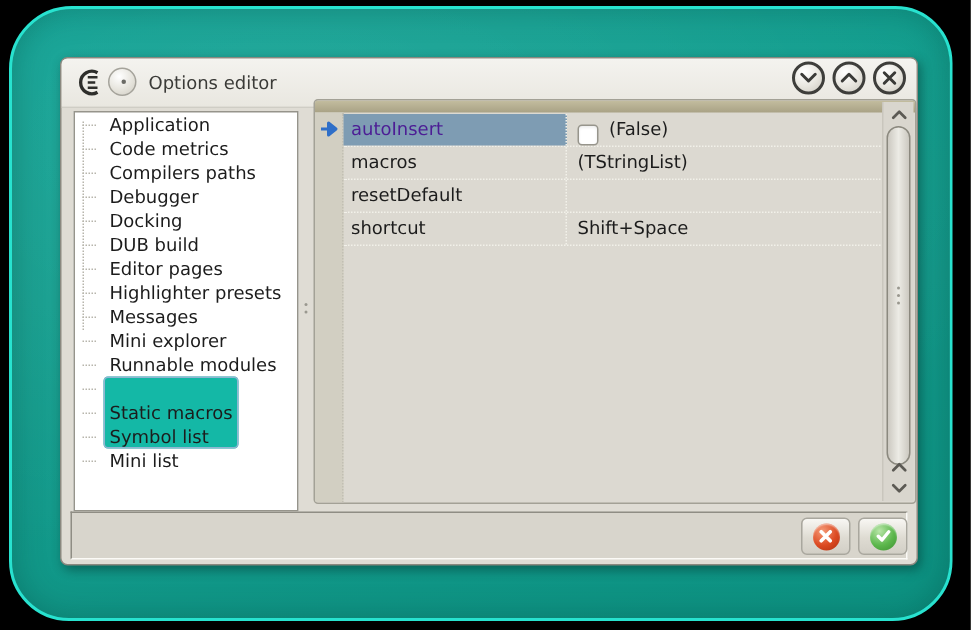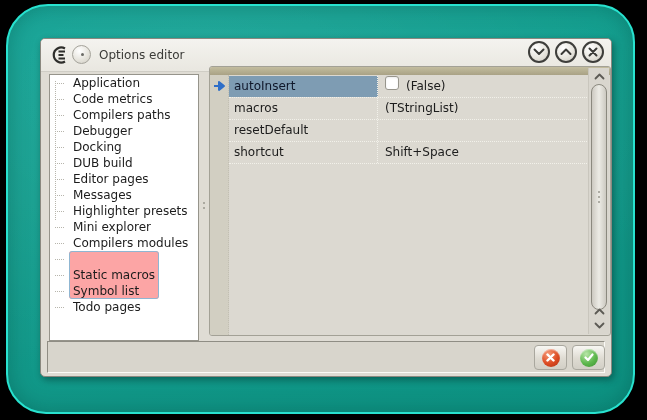--- a/index.html
+++ b/index.html
@@ -44,41 +44,41 @@
   .listbox { position:absolute; left:8px; top:35px; width:150px; height:267px;
              background:#fff; border:1px solid #96948b; }
   .treeline { position:absolute; left:5px; top:6px; bottom:120px;
               border-left:1px dotted #b7b5ac; }
   .cat { position:relative; height:16px; line-height:16px; font-size:12px; color:#1c1c1c;
          padding-left:19px; white-space:nowrap; cursor:default; }
   .cat::before { content:""; position:absolute; left:5px; top:8px; width:9px; height:0;
                  border-top:1px dotted #b7b5ac; }
   .cat:first-child { margin-top:2px; }
   .cat .lbl { padding:16px 3px; border:1px solid transparent; border-radius:3px; }
-  .cat.sel .lbl { background:#fca5a5; border-color:#8fb6d2; }
+  .cat.sel .lbl { background:#14b8a6; border-color:#8fb6d2; }
 
   
   .splitter { position:absolute; left:159px; top:35px; width:8px; height:267px; cursor:default; }
   .splitter i { position:absolute; left:3px; width:2px; height:2px; border-radius:50%;
                 background:#9a988f; }
 
   
   .grid { position:absolute; left:168px; top:27px; width:402px; height:270px;
           background:#dcd9d1; border:1px solid #a3a196; border-radius:3px; overflow:hidden; }
   .grid-top { position:absolute; left:0; top:0; right:0; height:8px;
               background:linear-gradient(#c3bd9f,#a9a285); }
   .gutter { position:absolute; left:0; top:8px; bottom:0; width:19px;
             background:#d2cfc2; border-right:1px dotted #c2bfb3; }
   .row-arrow { position:absolute; left:3px; top:5px; }
   .prow { position:absolute; left:19px; right:23px; height:22px; display:flex;
           border-bottom:1px dotted #f2f1ea; font-size:12px; color:#1c1c1c; cursor:default; }
   .pname { width:149px; line-height:21px; padding-left:5px;
            border-right:1px dotted #f2f1ea; overflow:hidden; }
-  .pval  { flex:1; line-height:21px; padding-left:7px; display:flex; align-items:flex-start; }
-  .prow.sel .pname { background:#7e9cb3; color:#0f172a; }
+  .pval  { flex:1; line-height:21px; padding-left:7px; display:flex; align-items:flex-end; }
+  .prow.sel .pname { background:#7e9cb3; color:#4c1d95; }
   .checkbox { width:14px; height:14px; background:#fff; border:1px solid #97958c;
               border-radius:3px; margin-right:7px; box-shadow:inset 0 1px 2px rgba(0,0,0,.08); }
 
   
   .vscroll { position:absolute; right:1px; top:1px; bottom:1px; width:21px;
              background:#d9d6ce; border-left:1px solid #c9c6bd; }
   .stepper { position:absolute; left:0; width:21px; height:13px; display:flex;
              align-items:center; justify-content:center; cursor:default; }
   .st-top { top:2px; } .st-bup { bottom:16px; } .st-bdn { bottom:2px; }
   .thumb { position:absolute; left:2px; right:2px; top:16px; height:226px;
@@ -138,28 +138,28 @@
 
     <div class="listbox">
       <div class="treeline"></div>
       <div class="cat"><span class="lbl">Application</span></div>
       <div class="cat"><span class="lbl">Code metrics</span></div>
       <div class="cat"><span class="lbl">Compilers paths</span></div>
       <div class="cat"><span class="lbl">Debugger</span></div>
       <div class="cat"><span class="lbl">Docking</span></div>
       <div class="cat"><span class="lbl">DUB build</span></div>
       <div class="cat"><span class="lbl">Editor pages</span></div>
+      <div class="cat"><span class="lbl">Highlighter presets</span></div>
       <div class="cat"><span class="lbl">Messages</span></div>
-      <div class="cat"><span class="lbl">Highlighter presets</span></div>
       <div class="cat"><span class="lbl">Mini explorer</span></div>
-      <div class="cat"><span class="lbl">Compilers modules</span></div>
+      <div class="cat"><span class="lbl">Runnable modules</span></div>
       <div class="cat"><span class="lbl">Shortcuts</span></div>
       <div class="cat sel"><span class="lbl">Static macros</span></div>
       <div class="cat"><span class="lbl">Symbol list</span></div>
-      <div class="cat"><span class="lbl">Todo pages</span></div>
+      <div class="cat"><span class="lbl">Mini list</span></div>
     </div>
 
     <div class="splitter">
       <i style="top:128px"></i>
         <i style="top:133px"></i>
     </div>
 
     <div class="grid">
       <div class="grid-top"></div>
       <div class="gutter">

